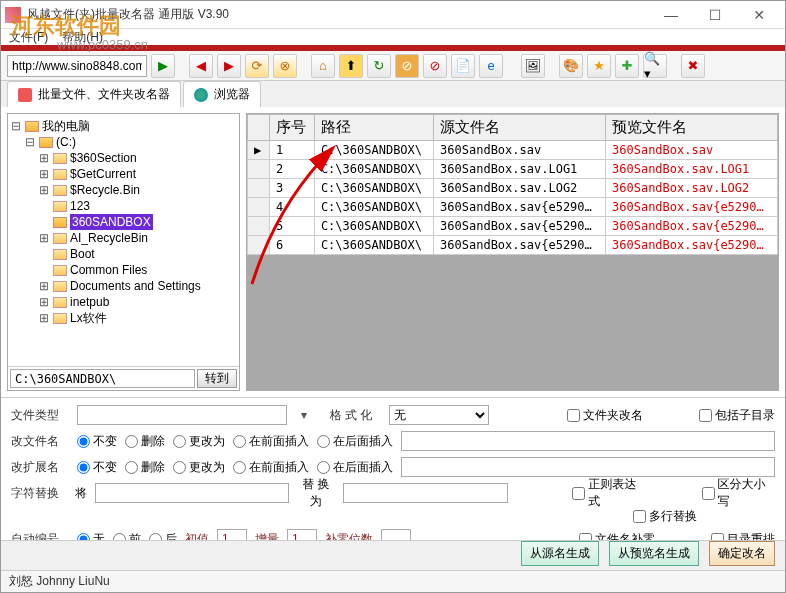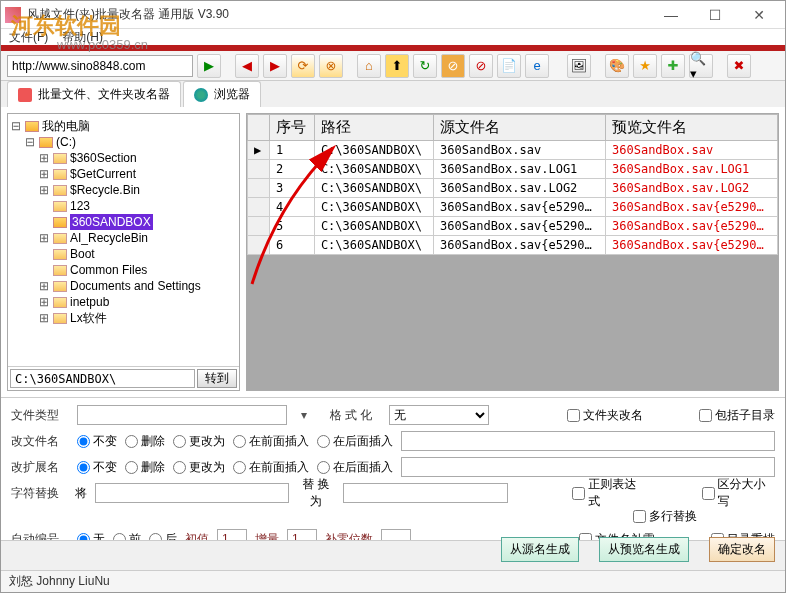--- a/index.html
+++ b/index.html
@@ -10,21 +10,21 @@
 
 .titlebar { height: 28px; background: #fff; display: flex; align-items: center; padding: 0 4px; border-bottom: 1px solid #ddd; }
 .titlebar .app-icon { width: 16px; height: 16px; background: linear-gradient(45deg,#e8a,#d55); margin-right: 6px; }
 .titlebar .title { flex: 1; color: #333; }
 .titlebar .win-btn { width: 44px; height: 24px; display: flex; align-items: center; justify-content: center; color: #555; font-size: 14px; cursor: pointer; }
 
 .menubar { height: 22px; background: #fff; display: flex; align-items: center; padding: 0 8px; gap: 14px; border-bottom: 6px solid #b91c1c; }
 .menubar span { color: #333; }
 
 .addrbar { height: 30px; background: #f5f5f5; display: flex; align-items: center; padding: 2px 6px; gap: 4px; border-bottom: 1px solid #ccc; }
-.addrbar input { width: 186px; height: 22px; border: 1px solid #aaa; padding: 0 4px; background: #fff; }
+.addrbar input { width: 140px; height: 22px; border: 1px solid #aaa; padding: 0 4px; background: #fff; }
 .tbtn { width: 24px; height: 24px; border: 1px solid #ccc; background: linear-gradient(#fff,#e8e8e8); display: inline-flex; align-items: center; justify-content: center; border-radius: 2px; cursor: pointer; font-size: 13px; }
 
 .tabbar { height: 26px; background: #f0f0f0; display: flex; align-items: flex-end; padding: 0 6px; gap: 2px; }
 .tab { padding: 4px 10px; background: #fff; border: 1px solid #ccc; border-bottom: none; display: flex; align-items: center; gap: 6px; border-radius: 3px 3px 0 0; }
 .tab .tab-icon { width: 14px; height: 14px; }
 .tab-icon.red { background: #e55; border-radius: 2px; }
 .tab-icon.globe { background: radial-gradient(circle,#3a8 30%,#08a); border-radius: 50%; }
 
 .main { height: 290px; display: flex; padding: 6px; gap: 6px; background: #fff; }
 .left { width: 233px; border: 1px solid #aaa; display: flex; flex-direction: column; }
@@ -50,21 +50,21 @@
 .controls { background: #fff; padding: 4px 10px 8px; border-top: 1px solid #ccc; }
 .row { display: flex; align-items: center; height: 26px; gap: 8px; }
 .row .lbl { width: 58px; color: #333; }
 .row input[type=text] { border: 1px solid #aaa; height: 20px; padding: 0 4px; background: #fff; }
 .row .sep { flex: 1; }
 .chk { display: inline-flex; align-items: center; gap: 3px; margin-left: 48px; }
 .rad { display: inline-flex; align-items: center; gap: 3px; }
 .sym { width: 18px; display: inline-flex; justify-content: center; color: #555; }
 .disabled { color: #7f1d1d; }
 
-.bottombar { position: absolute; bottom: 22px; left: 0; right: 0; height: 30px; background: #f0f0f0; border-top: 1px solid #ccc; display: flex; align-items: flex-end; justify-content: flex-end; padding: 8px 10px; gap: 20px; }
+.bottombar { position: absolute; bottom: 22px; left: 0; right: 0; height: 30px; background: #f0f0f0; border-top: 1px solid #ccc; display: flex; align-items: flex-start; justify-content: flex-end; padding: 0 10px; gap: 10px; }
 .btn-primary { padding: 3px 8px; border: 1px solid #5a9; background: linear-gradient(#eafaf0,#cceedd); cursor: pointer; }
 .btn-warn { padding: 3px 8px; border: 1px solid #b85; background: linear-gradient(#fff5e8,#f5deb8); cursor: pointer; }
 
 .statusbar { position: absolute; bottom: 0; left: 0; right: 0; height: 22px; background: #f5f5f5; border-top: 1px solid #ccc; display: flex; align-items: center; padding: 0 8px; }
 .statusbar .st { flex: 1; }
 .statusbar .user { color: #333; }
 select.dd { border: 1px solid #aaa; height: 20px; background: #fff; min-width: 100px; }
 </style>
 </head>
 <body>

